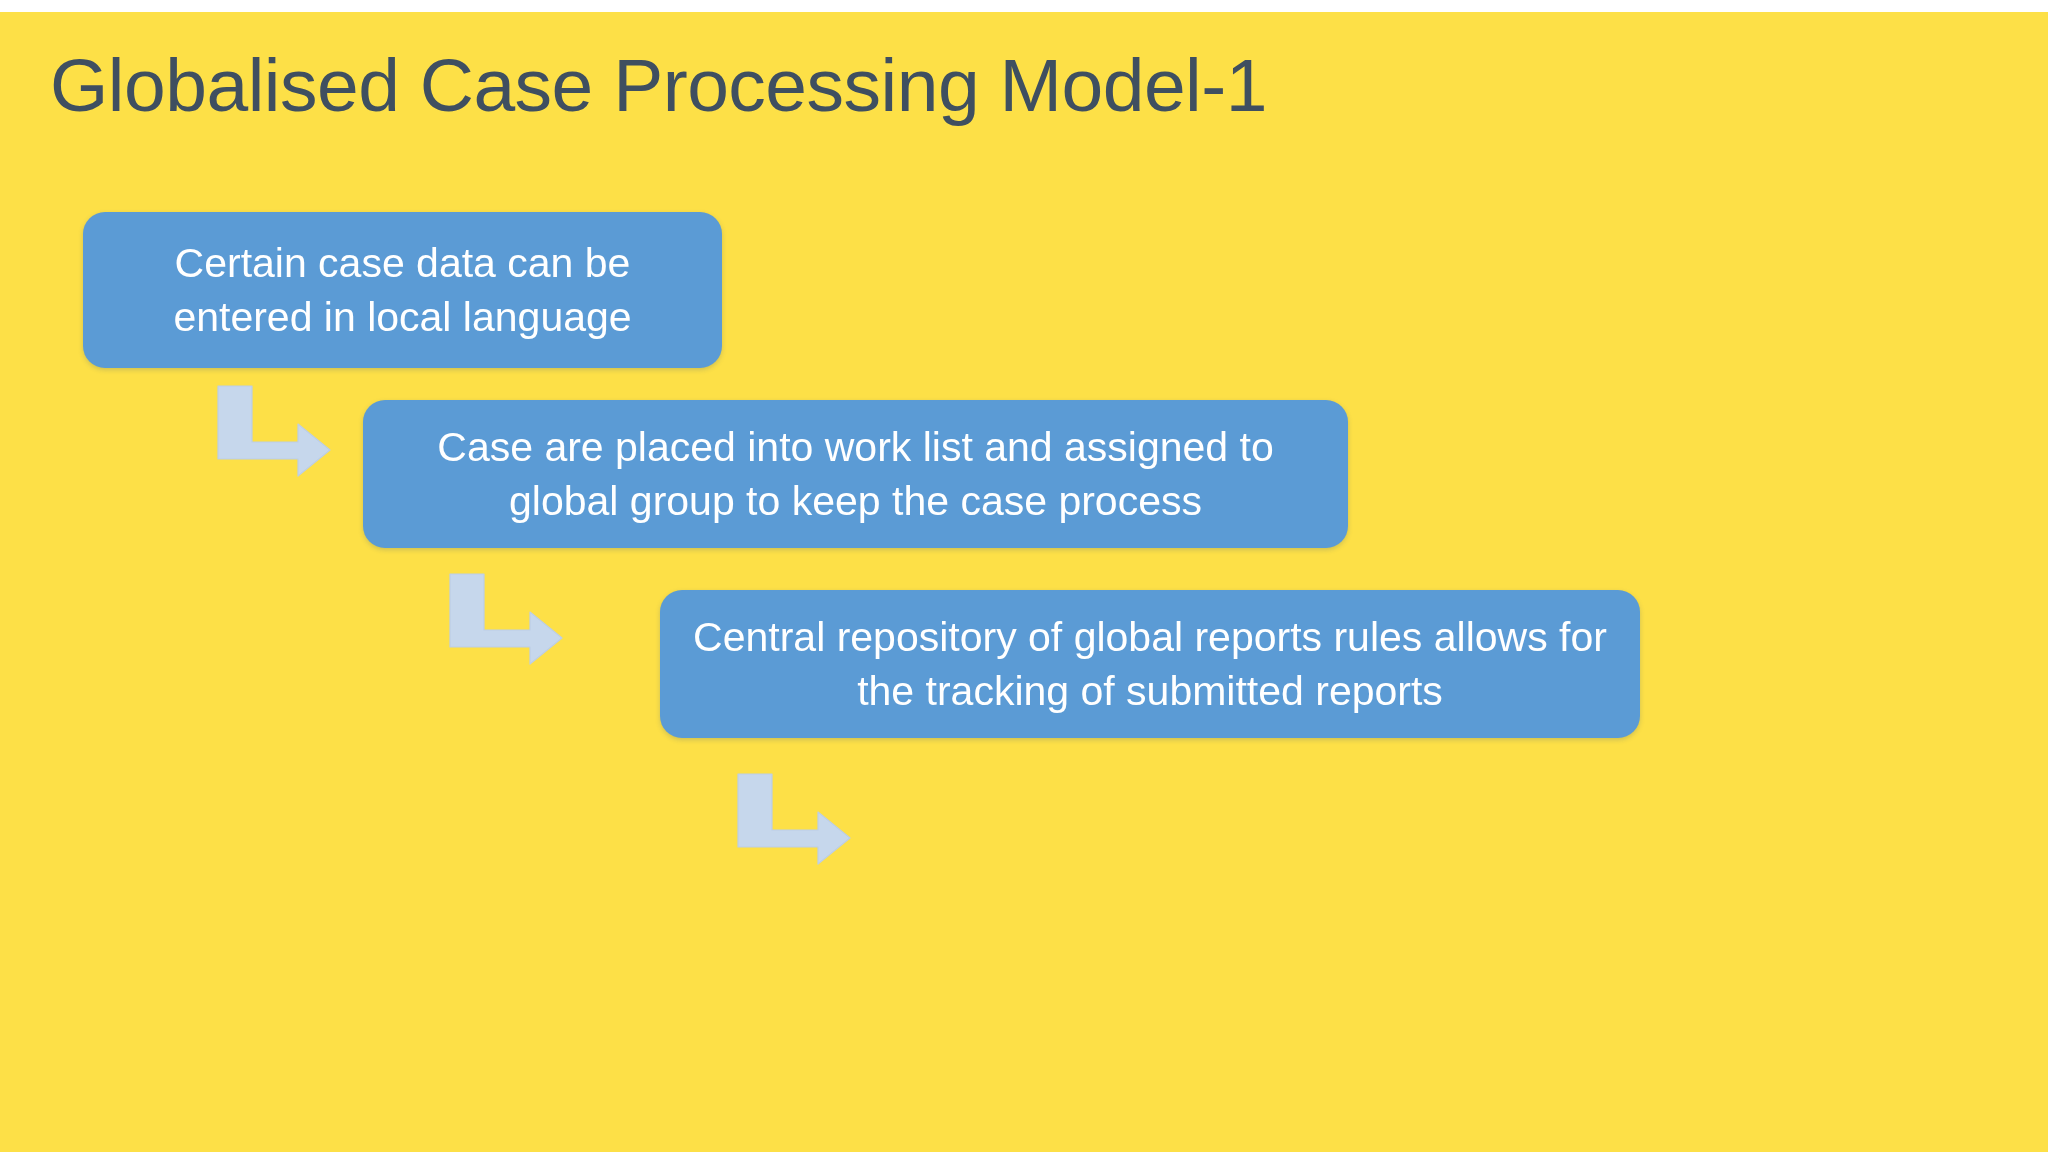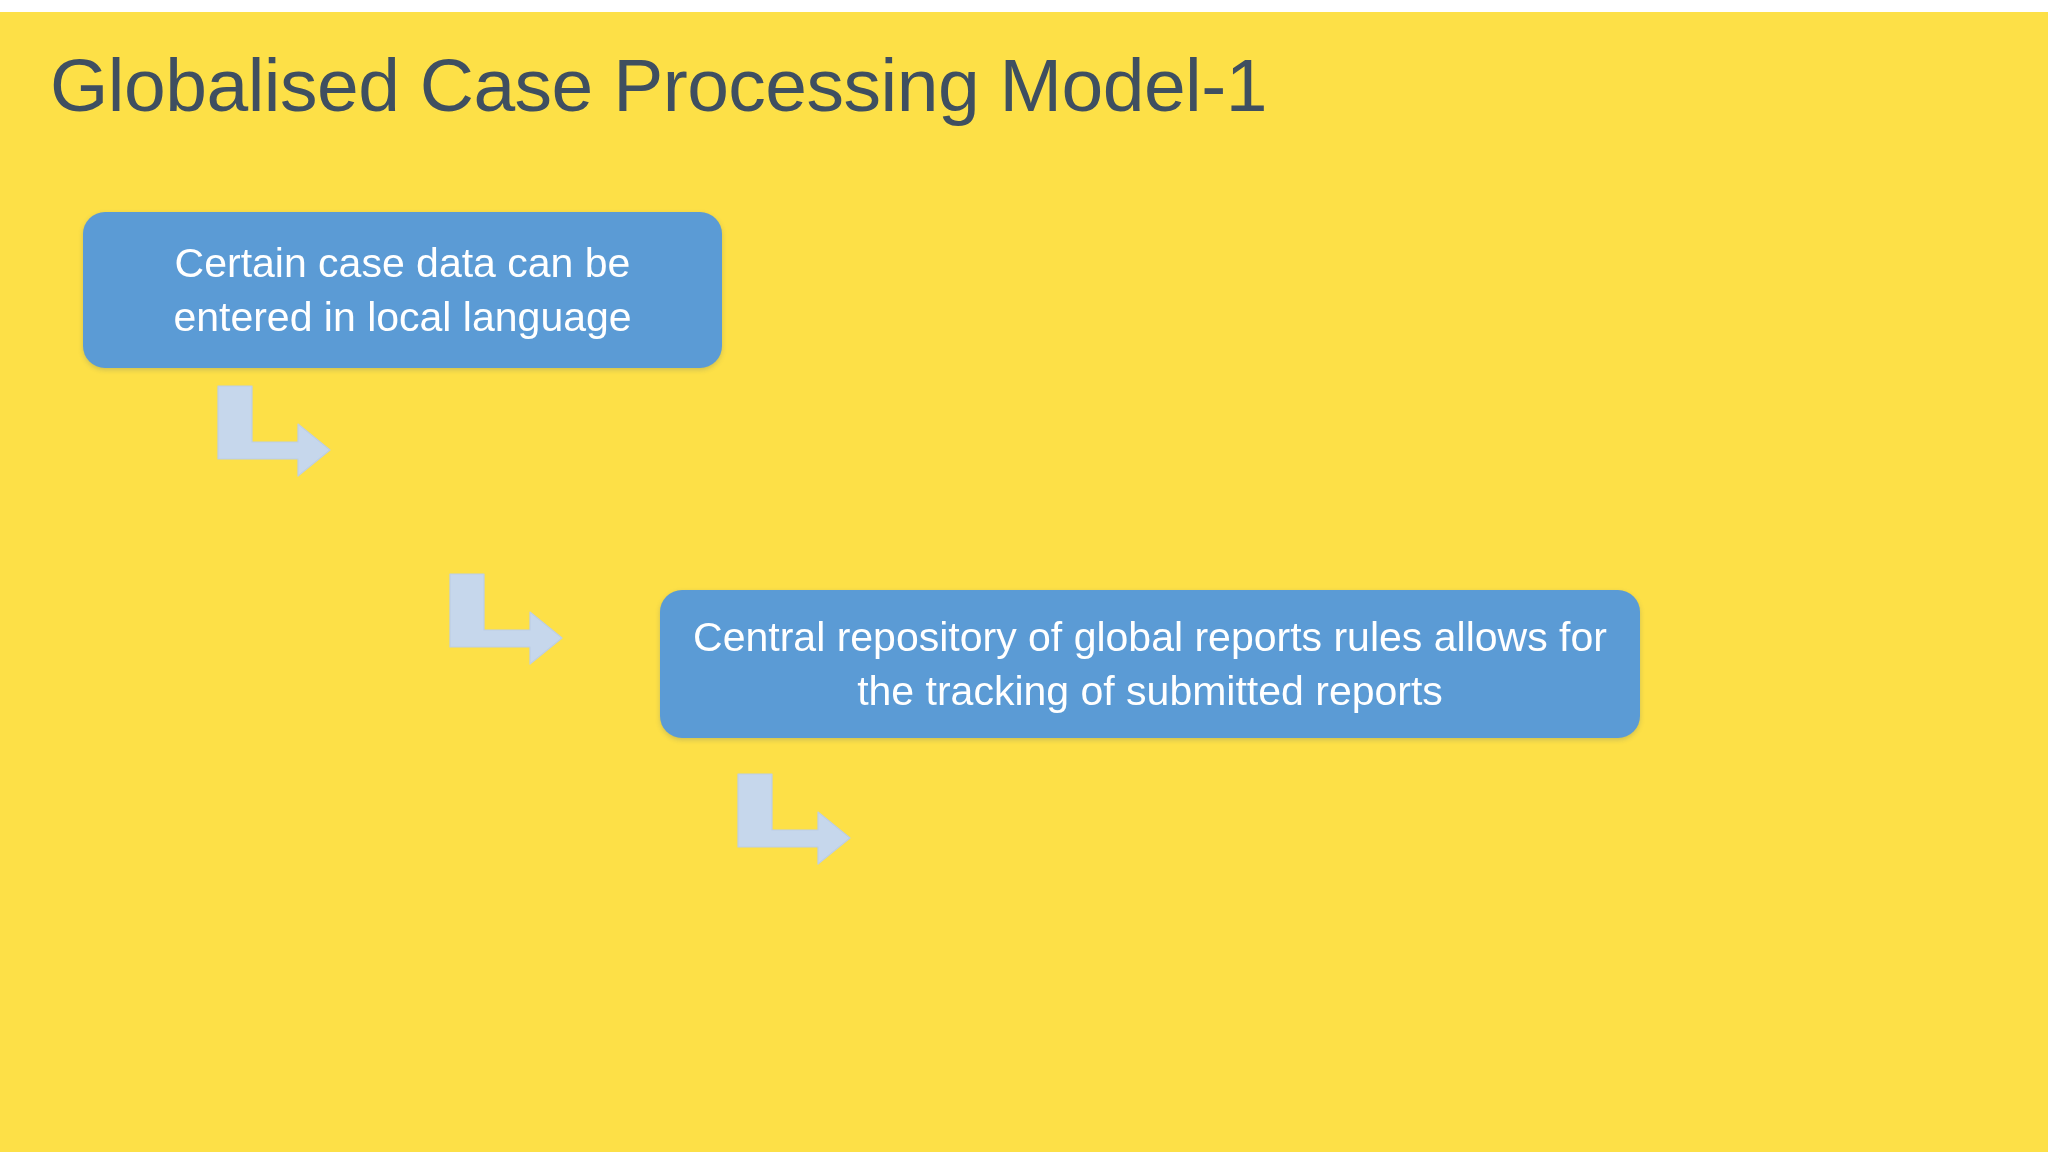--- a/index.html
+++ b/index.html
@@ -93,20 +93,23 @@
   <div class="process-box" id="box-1">
     <span class="box-text">Certain case data can be entered in local language</span>
   </div>
 
   <div class="bent-arrow" id="arrow-1">
     <svg viewBox="0 0 116 96" xmlns="http://www.w3.org/2000/svg" aria-hidden="true">
       <path d="M 2 2 L 36 2 L 36 58 L 82 58 L 82 40 L 114 66 L 82 92 L 82 75 L 2 75 Z" fill="#C6D7EC" stroke="#BCCEE6" stroke-width="1.2" stroke-linejoin="round"></path>
     </svg>
   </div>
 
+  <div class="process-box" id="box-2">
+    <span class="box-text">Case are placed into work list and assigned to global group to keep the case process</span>
+  </div>
 
   <div class="bent-arrow" id="arrow-2">
     <svg viewBox="0 0 116 96" xmlns="http://www.w3.org/2000/svg" aria-hidden="true">
       <path d="M 2 2 L 36 2 L 36 58 L 82 58 L 82 40 L 114 66 L 82 92 L 82 75 L 2 75 Z" fill="#C6D7EC" stroke="#BCCEE6" stroke-width="1.2" stroke-linejoin="round"></path>
     </svg>
   </div>
 
   <div class="process-box" id="box-3">
     <span class="box-text">Central repository of global reports rules allows for the tracking of submitted reports</span>
   </div>

